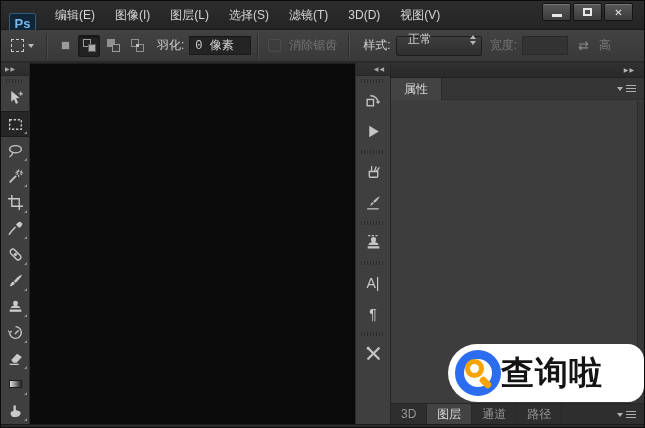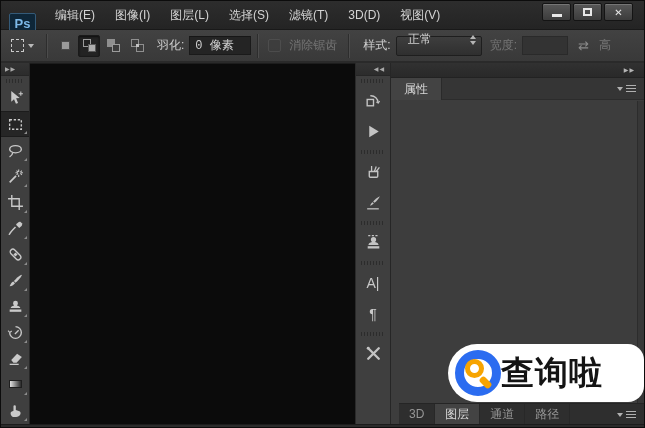--- a/index.html
+++ b/index.html
@@ -72,21 +72,21 @@
   .rightdock { position:absolute; top:62px; left:390px; right:0; bottom:3px; background:#3d3d3d; }
   .dock-top { height:15px; background:linear-gradient(#313131,#292929); border-bottom:1px solid #222; color:#b5b5b5; font-size:6px; letter-spacing:1px; text-align:right; line-height:15px; padding-right:9px; }
   .props-header { height:22px; background:#353535; border-bottom:1px solid #2c2c2c; display:flex; align-items:center; }
   .props-tab { background:#434343; padding:0 13px; font-size:12px; color:#dadada; line-height:22px; border-right:1px solid #2a2a2a; }
   .pmenu { margin-left:auto; display:flex; align-items:center; padding-right:8px; }
   .pmenu .tri { width:0; height:0; border:3px solid transparent; border-top:4px solid #b0b0b0; margin:4px 3px 0 0; }
   .pmenu .bars { width:10px; height:1px; background:#b0b0b0; box-shadow:0 3px 0 #b0b0b0, 0 -3px 0 #b0b0b0; }
   .props-body { position:absolute; top:38px; left:0; right:0; bottom:21px; background:#3e3e3e; }
   .noprops { padding:9px 12px 10px; font-size:12.5px; color:#cfcfcf; border-bottom:1px solid #343434; }
   .right-edge { position:absolute; top:38px; right:0; bottom:21px; width:7px; background:#373737; border-left:1px solid #2c2c2c; }
-  .tabstrip { position:absolute; bottom:0; left:8px; right:0; height:21px; background:#2e2e2e; border-top:1px solid #252525; display:flex; align-items:stretch; font-size:12px; }
+  .tabstrip { position:absolute; bottom:0; left:0; right:0; height:21px; background:#2e2e2e; border-top:1px solid #252525; display:flex; align-items:stretch; font-size:12px; }
   .btab { padding:0 10px; line-height:21px; color:#969696; border-right:1px solid #282828; }
   .btab.active { background:#434343; color:#d8d8d8; }
   .win-bottom { position:absolute; left:0; right:0; bottom:0; height:3px; background:#2b2b2b; border-top:1px solid #1c1c1c; }
 
   
   .watermark { position:absolute; top:343px; right:0; width:196px; height:58px; background:#fff; border-radius:29px 16px 16px 29px; display:flex; align-items:center; z-index:5; }
   .wm-logo { position:relative; width:46px; height:46px; margin-left:7px; flex:none; }
   .wm-ring { position:absolute; inset:0; border:9px solid #2b6cf0; border-radius:50%; }
   .wm-lens { position:absolute; left:10px; top:9px; width:19px; height:19px; border:5px solid #f7a400; border-radius:50%; }
   .wm-handle { position:absolute; left:27px; top:26px; width:7px; height:13px; background:#f7a400; border-radius:3px; transform:rotate(-45deg); }

